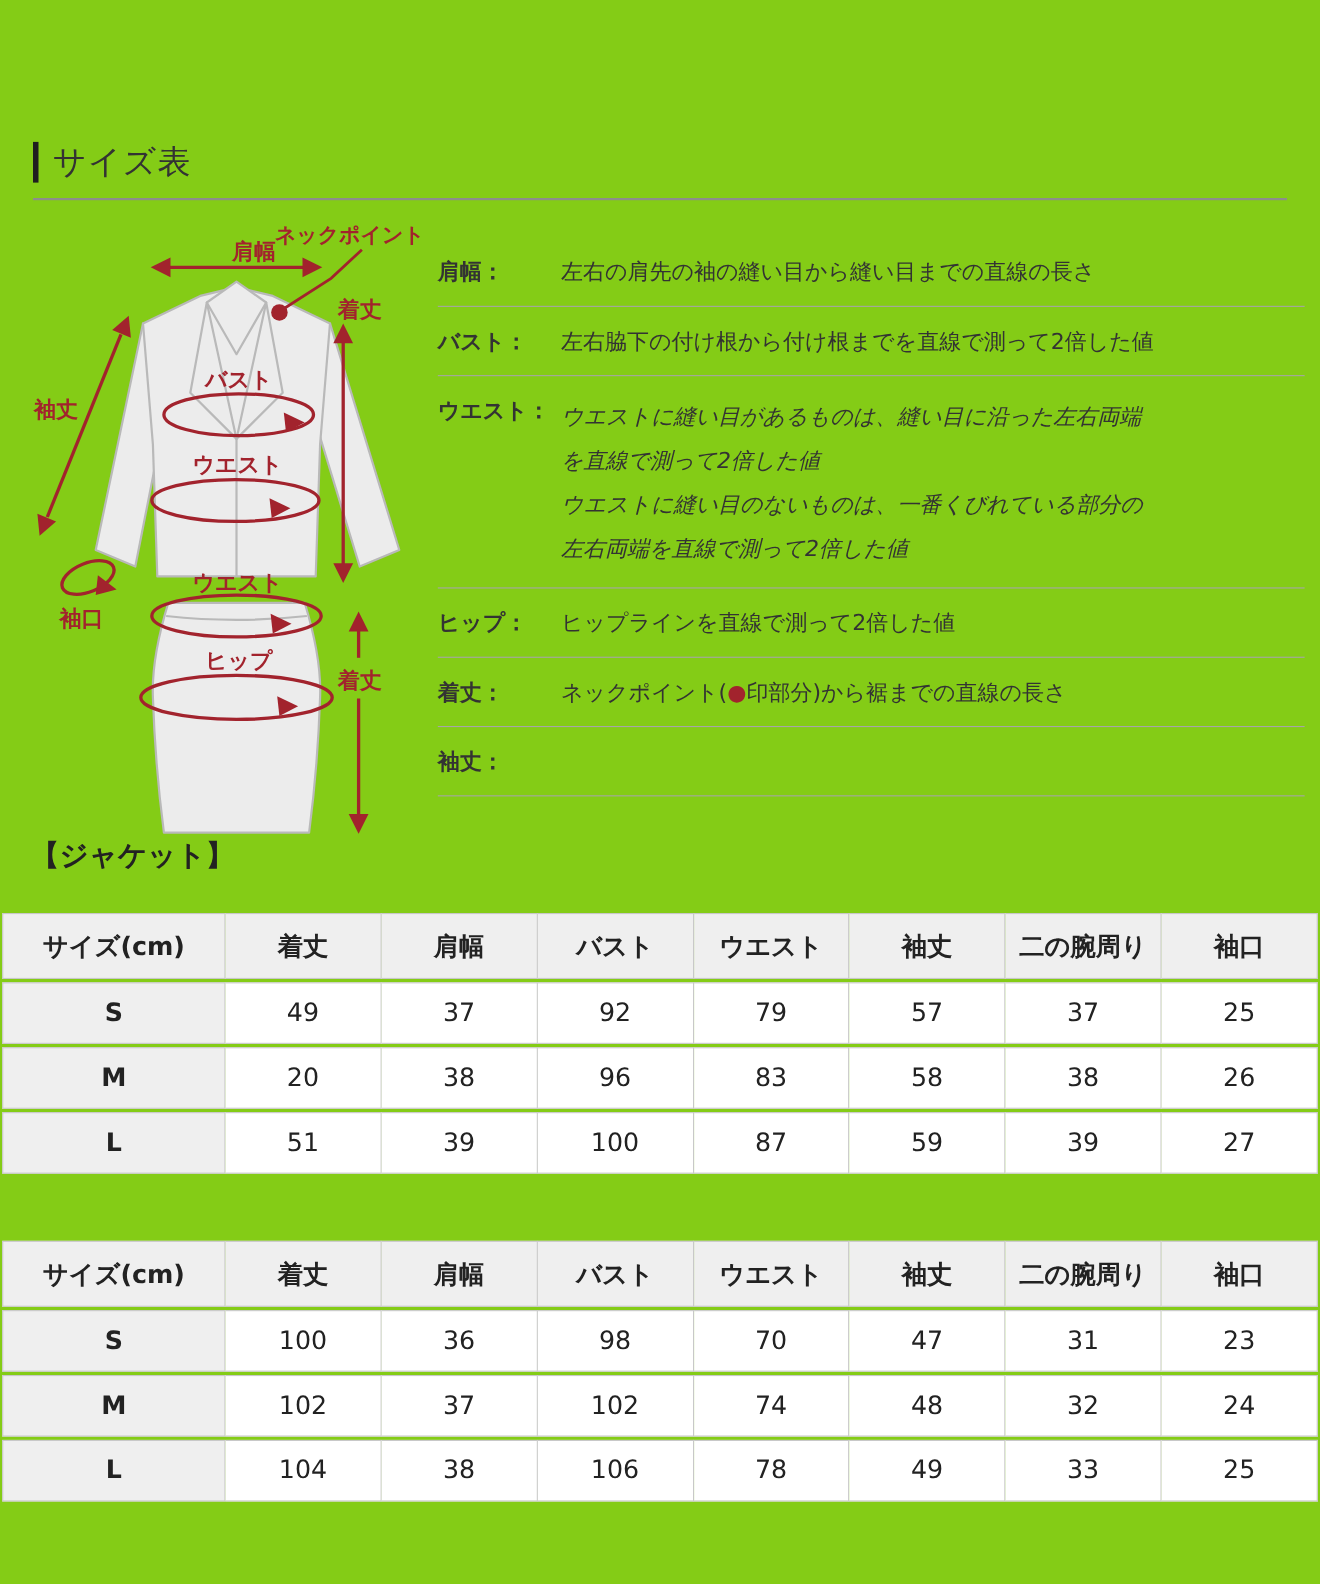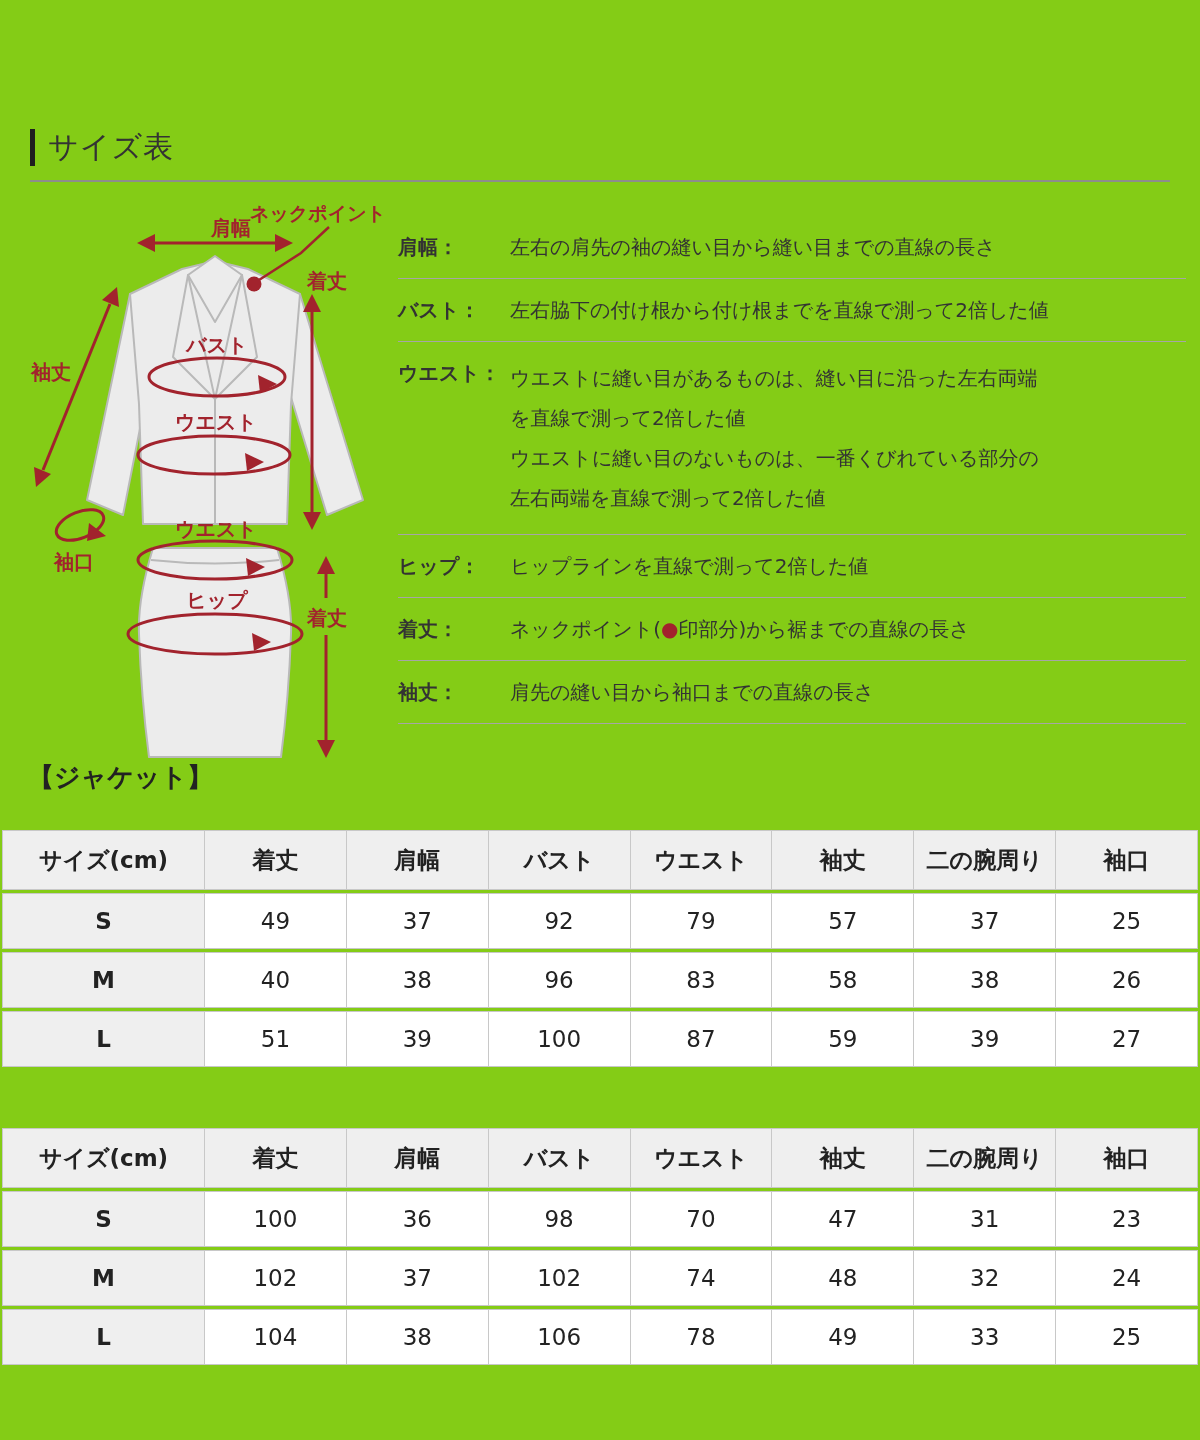--- a/index.html
+++ b/index.html
@@ -23,21 +23,21 @@
   .ann-thin { fill:none; stroke:#a2232d; stroke-width:2.5; }
   .ann-fill { fill:#a2232d; stroke:none; }
   .ann-text { fill:#a2232d; font-size:20px; font-weight:bold; }
   .ann-text-sm { fill:#a2232d; font-size:19px; font-weight:bold; }
 
   
   .defs { position:absolute; left:398px; top:216px; width:788px; }
   .def-row { display:flex; padding:16px 0; border-bottom:1px solid #a6a6a6; }
   .def-term { flex:none; width:112px; font-weight:bold; font-size:20px; line-height:30px; color:#333; }
   .def-desc { flex:1; font-size:20px; line-height:30px; color:#333; }
-  .def-row.tall .line { line-height:40px; }
+  .def-row.tall .line { line-height:40px;font-style:italic; }
   .red-dot { color:#a2232d; }
 
   
   .section-title { position:absolute; left:28px; font-size:26px; font-weight:bold; color:#222; }
   .st-jacket { top:760px; }
   .st-onepiece { top:1136px;font-style:italic; }
 
   
   .size-table {
     position:absolute; left:2px; width:1196px;
@@ -153,23 +153,20 @@
       </div>
     </div>
     <div class="def-row">
       <div class="def-term">着丈：</div>
       <div class="def-desc">
         <div class="line"><span>ネックポイント(</span><span class="red-dot">●</span><span>印部分)から裾までの直線の長さ</span></div>
       </div>
     </div>
     <div class="def-row">
       <div class="def-term">袖丈：</div>
-      <div class="def-desc">
-        <div class="line">肩先の縫い目から袖口までの直線の長さ</div>
-      </div>
     </div>
   </div>
 
   <div class="section-title st-jacket">【ジャケット】</div>
   <table class="size-table t-jacket">
     <colgroup>
       <col style="width:203px">
         <col>
         <col>
         <col>
@@ -194,21 +191,21 @@
       <td>49</td>
       <td>37</td>
       <td>92</td>
       <td>79</td>
       <td>57</td>
       <td>37</td>
       <td>25</td>
     </tr>
     <tr>
       <td class="size-cell">M</td>
-      <td>40</td>
+      <td>20</td>
       <td>38</td>
       <td>96</td>
       <td>83</td>
       <td>58</td>
       <td>38</td>
       <td>26</td>
     </tr>
     <tr>
       <td class="size-cell">L</td>
       <td>51</td>

